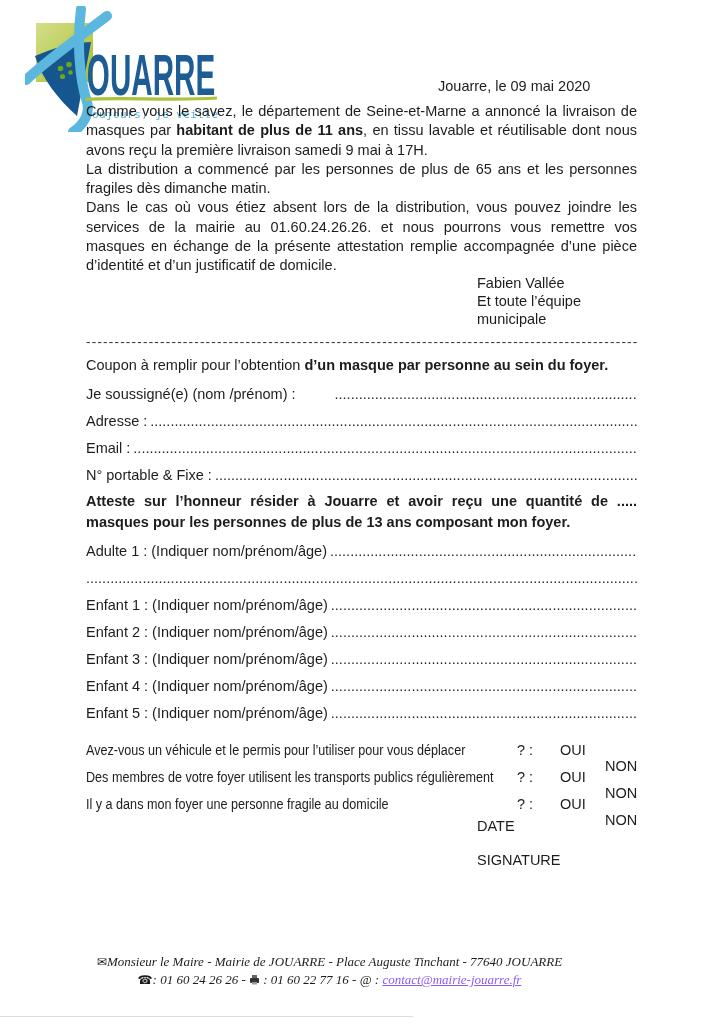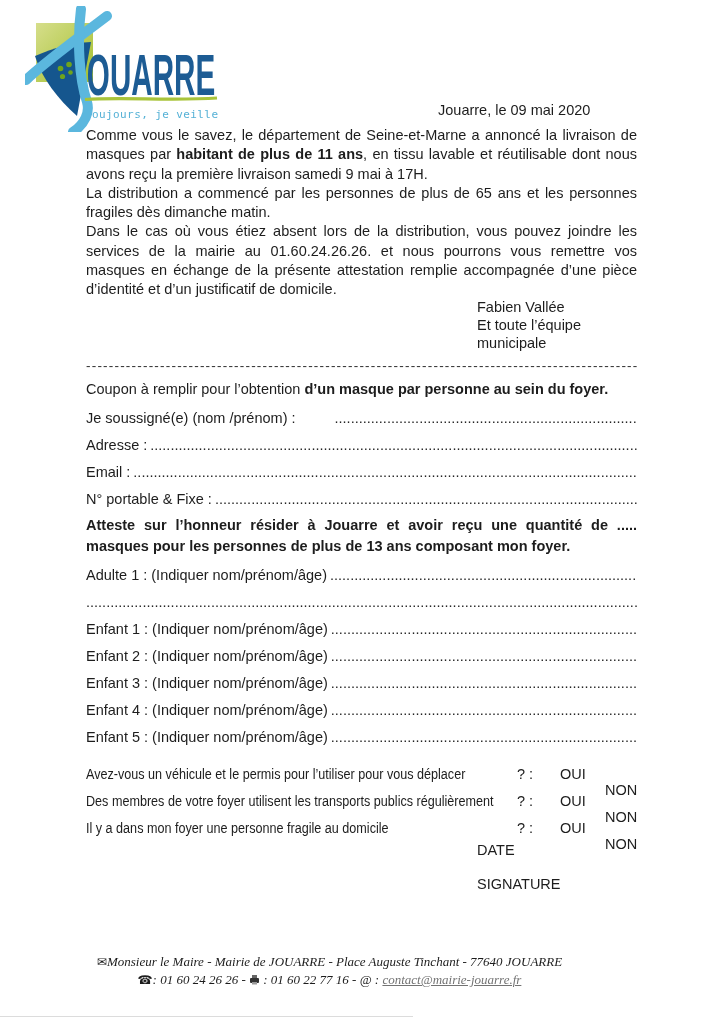--- a/index.html
+++ b/index.html
@@ -6,21 +6,21 @@
   html,body { background:#888; }
   .page {
     position:relative; width:723px; height:1024px; margin:0 auto;
     background:#ffffff; overflow:hidden;
     font-family:"Liberation Sans", sans-serif;
     font-size:14.5px; color:#1d1d1d;
   }
   .logo { position:absolute; left:25px; top:6px; width:200px; height:126px; }
   .content { position:absolute; left:86px; top:0; width:551px; }
 
-  .dateline { padding-top:102px; margin-left:352px; white-space:nowrap; }
+  .dateline { padding-top:78px; margin-left:352px; white-space:nowrap; }
   .salutation { margin-top:8px; }
   .letter-body { margin-top:8px; }
   .letter-body p { text-align:justify; line-height:19.3px; }
   .sig-block { margin-left:391px; line-height:18px; margin-top:-2px; }
 
   .sep { margin-top:6px; height:16px; line-height:16px; overflow:hidden;
          white-space:nowrap; font-size:13.5px; letter-spacing:1.2px; color:#2e2e2e; }
 
   .coupon-intro { margin-top:6px; line-height:19px; }
   b, .bold { font-weight:bold;text-align:center; }
@@ -45,21 +45,21 @@
   .date-label { margin-left:391px; margin-top:4px; }
   .signature-label { margin-left:391px; margin-top:18px; }
 
   .footer {
     position:absolute; left:0; top:953px; width:659px; text-align:center;
     font-family:"Liberation Serif", serif; font-style:italic;
     font-size:13px; line-height:17px; color:#1c1c1c;
   }
   .footer .ico { font-style:normal; font-family:"DejaVu Sans", sans-serif; font-size:12px; }
   .fax-svg { display:inline-block; vertical-align:-1px; }
-  .email-link { color:#737373; text-decoration:underline; }
+  .email-link { color:#8b5cf6; text-decoration:underline; }
   .bottom-edge { position:absolute; left:0; top:1016px; width:413px; height:1px; background:#dcdcdc; }
 </style>
 </head>
 <body>
 
 <div class="page">
 
   <svg class="logo" viewBox="0 0 200 126" aria-hidden="true">
     <defs>
       <linearGradient id="gg" x1="0" y1="0" x2="1" y2="1">

